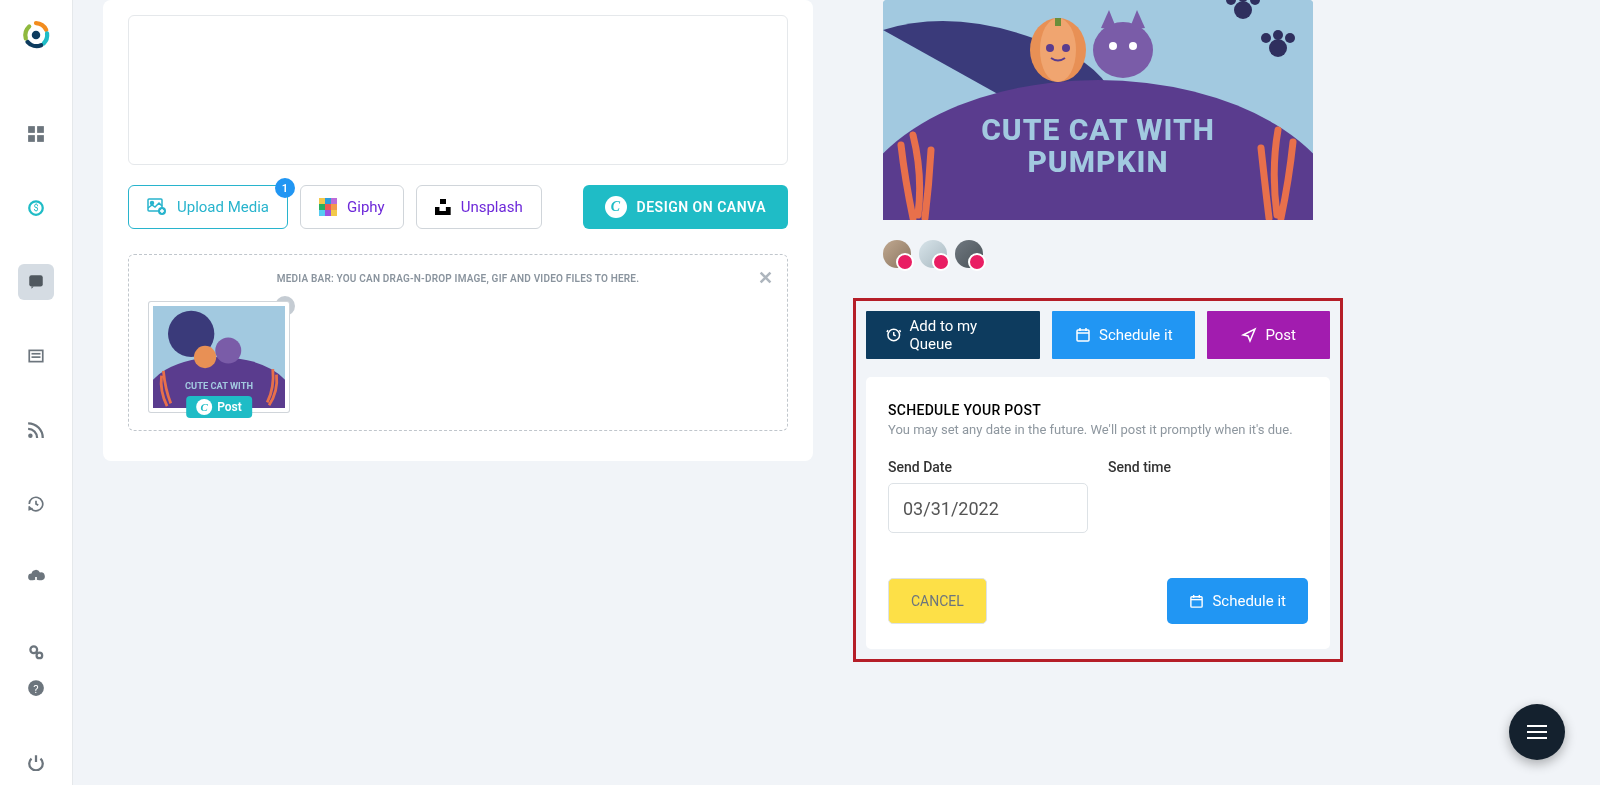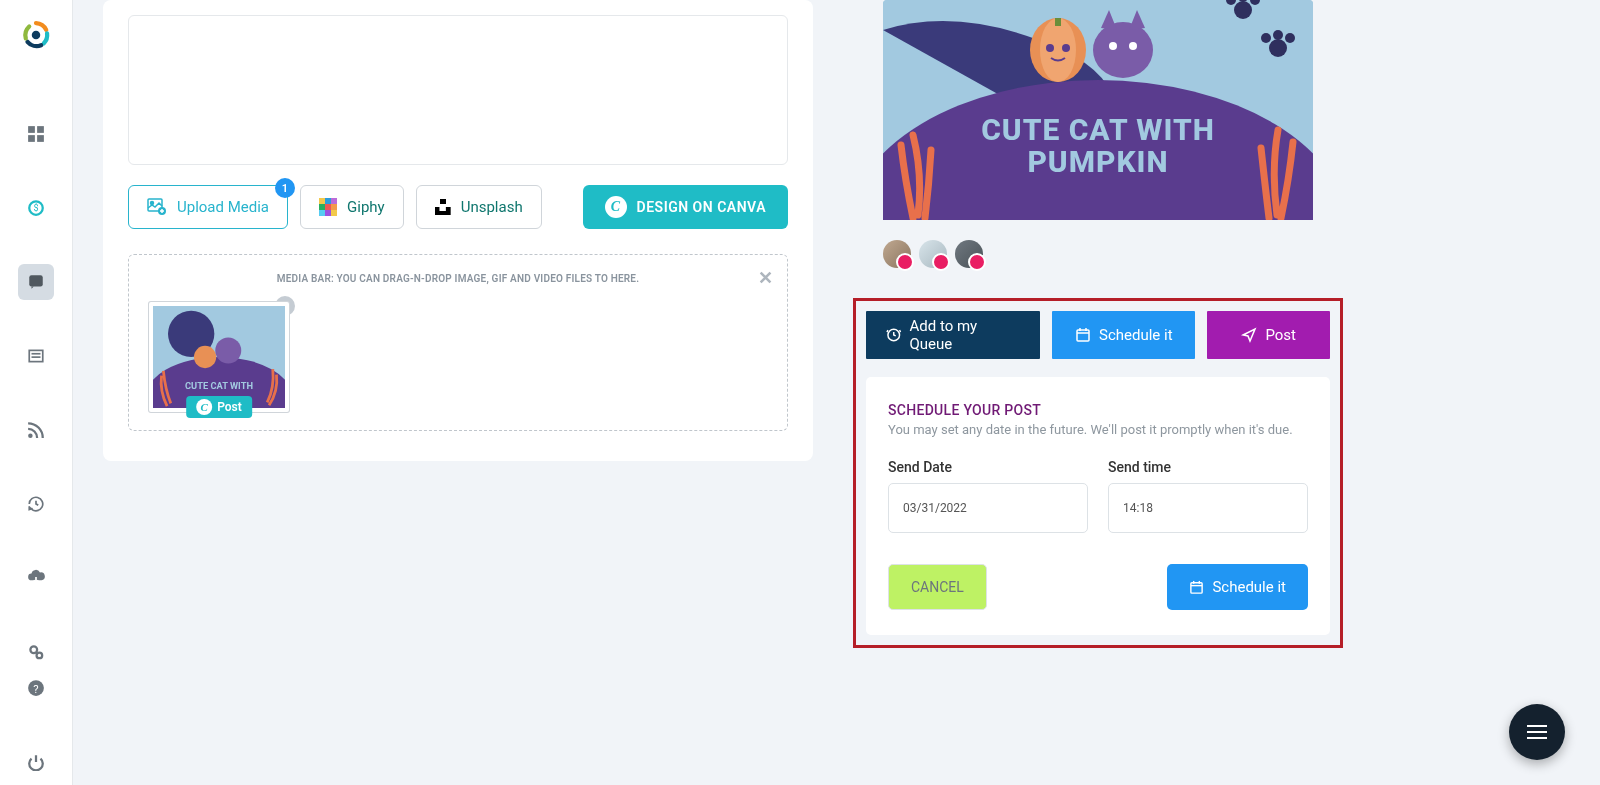--- a/index.html
+++ b/index.html
@@ -15,21 +15,21 @@
   .nav-bottom { margin-top:auto; margin-bottom:25px; display:flex; flex-direction:column; gap:38px; align-items:center; }
 
   
   .content { margin-left:73px; padding:0; display:flex; height:100%; }
 
   
   .left-col { width:740px; padding-left:30px; padding-top:0; }
   .card { background:#fff; border-radius:8px; padding:15px 25px 30px; }
   .composer-area { height:150px; border:1px solid #e5e8eb; border-radius:6px; margin-bottom:20px; }
   .media-buttons-row { display:flex; align-items:center; gap:12px; margin-bottom:25px; }
-  .media-btn { height:44px; padding:0 18px; border:1px solid #d0d5da; border-radius:6px; background:#fff; display:flex; align-items:center; gap:10px; font-size:15px; color:#0f766e; cursor:pointer; position:relative; }
+  .media-btn { height:44px; padding:0 18px; border:1px solid #d0d5da; border-radius:6px; background:#fff; display:flex; align-items:center; gap:10px; font-size:15px; color:#6d28d9; cursor:pointer; position:relative; }
   .media-btn.upload { border-color:#28b4cd; color:#28b4cd; }
   .media-btn .badge { position:absolute; top:-8px; right:-8px; background:#2196f3; color:#fff; width:20px; height:20px; border-radius:50%; font-size:11px; display:flex; align-items:center; justify-content:center; font-weight:600; }
   .canva-btn { height:44px; padding:0 22px; background:#1fbcc6; color:#fff; border:none; border-radius:6px; font-size:14px; font-weight:600; letter-spacing:0.5px; display:flex; align-items:center; gap:10px; cursor:pointer; margin-left:auto; }
   .canva-c { width:22px; height:22px; background:#fff; color:#1fbcc6; border-radius:50%; display:flex; align-items:center; justify-content:center; font-style:italic; font-weight:700; font-size:14px; font-family:Georgia,serif; }
 
   
   .media-bar { border:1px dashed #c0c6cc; border-radius:6px; padding:18px 20px; position:relative; }
   .media-bar-close { position:absolute; top:12px; right:14px; color:#adb5bd; cursor:pointer; font-size:18px; font-weight:700; }
   .media-bar-title { text-align:center; color:#8a949e; font-size:10px; font-weight:600; letter-spacing:0.2px; margin-bottom:18px; }
   .thumb-wrap { position:relative; width:140px; }
@@ -51,28 +51,28 @@
   
   .schedule-wrap { border:3px solid #b51e28; padding:10px; width:490px; margin-left:-30px; }
   .schedule-tabs { display:flex; gap:12px; margin-bottom:18px; }
   .sched-tab { flex:0 0 auto; height:48px; border-radius:1px; color:#fff; font-size:15px; display:flex; align-items:center; justify-content:center; gap:8px; cursor:pointer; padding:0 20px; }
   .sched-tab.queue { background:#0d3b5e; flex:1.3; }
   .sched-tab.schedule { background:#2196f3; flex:1; }
   .sched-tab.post { background:#a21caf; flex:0.8; }
   .sched-tab svg { width:16px; height:16px; }
 
   .schedule-body { background:#fff; border-radius:5px; padding:25px 22px; }
-  .schedule-heading { font-size:14px; color:#701a75; font-weight:500; letter-spacing:0.3px; margin-bottom:4px; }
+  .schedule-heading { font-size:14px; color:#000000; font-weight:500; letter-spacing:0.3px; margin-bottom:4px; }
   .schedule-sub { font-size:13px; color:#8e979f; margin-bottom:22px; }
-  .field-row { display:flex; gap:20px; margin-bottom:31px; }
+  .field-row { display:flex; gap:20px; margin-bottom:45px; }
   .field { flex:1; }
   .field-label { font-size:14px; color:#333; margin-bottom:8px; font-weight:500; }
-  .input { width:100%; height:50px; border:1px solid #dde2e6; border-radius:5px; padding:16px 14px; font-size:12px; color:#555; }
+  .input { width:100%; height:50px; border:1px solid #dde2e6; border-radius:5px; padding:16px 14px; font-size:18px; color:#555; }
   .schedule-actions { display:flex; justify-content:space-between; align-items:center; }
-  .btn-cancel { height:46px; padding:0 22px; border:1px solid #dde2e6; background:#bef264; border-radius:5px; color:#6c757d; font-size:14px; cursor:pointer; }
+  .btn-cancel { height:46px; padding:0 22px; border:1px solid #dde2e6; background:#fde047; border-radius:5px; color:#6c757d; font-size:14px; cursor:pointer; }
   .btn-schedule { height:46px; padding:0 22px; background:#2196f3; color:#fff; border:none; border-radius:5px; font-size:15px; display:flex; align-items:center; gap:8px; cursor:pointer; }
 
   
   .fab { position:fixed; right:35px; bottom:25px; width:56px; height:56px; border-radius:50%; background:#14212e; display:flex; align-items:center; justify-content:center; cursor:pointer; box-shadow:0 4px 12px rgba(0,0,0,0.3); }
   .fab-bars { display:flex; flex-direction:column; gap:4px; }
   .fab-bars span { width:20px; height:2px; background:#fff; }
 
   
   .giphy-sq { width:18px; height:18px; display:flex; flex-wrap:wrap; }
   .giphy-sq span { width:6px; height:6px; }
@@ -308,21 +308,20 @@
       <div class="schedule-body">
         <div class="schedule-heading">SCHEDULE YOUR POST</div>
         <div class="schedule-sub">You may set any date in the future. We'll post it promptly when it's due.</div>
         <div class="field-row">
           <div class="field">
             <div class="field-label">Send Date</div>
             <input class="input" value="03/31/2022" style="">
           </div>
           <div class="field">
             <div class="field-label">Send time</div>
-            <input class="input" value="14:18" style="">
           </div>
         </div>
         <div class="schedule-actions">
           <button class="btn-cancel">CANCEL</button>
           <button class="btn-schedule">
             <svg width="15" height="15" viewBox="0 0 16 16" fill="none" stroke="#fff" stroke-width="1.5">
                 <rect x="2" y="3" width="12" height="11" rx="1"></rect>
                 <line x1="2" y1="6" x2="14" y2="6"></line>
                 <line x1="5" y1="1" x2="5" y2="4"></line>
                 <line x1="11" y1="1" x2="11" y2="4"></line>

